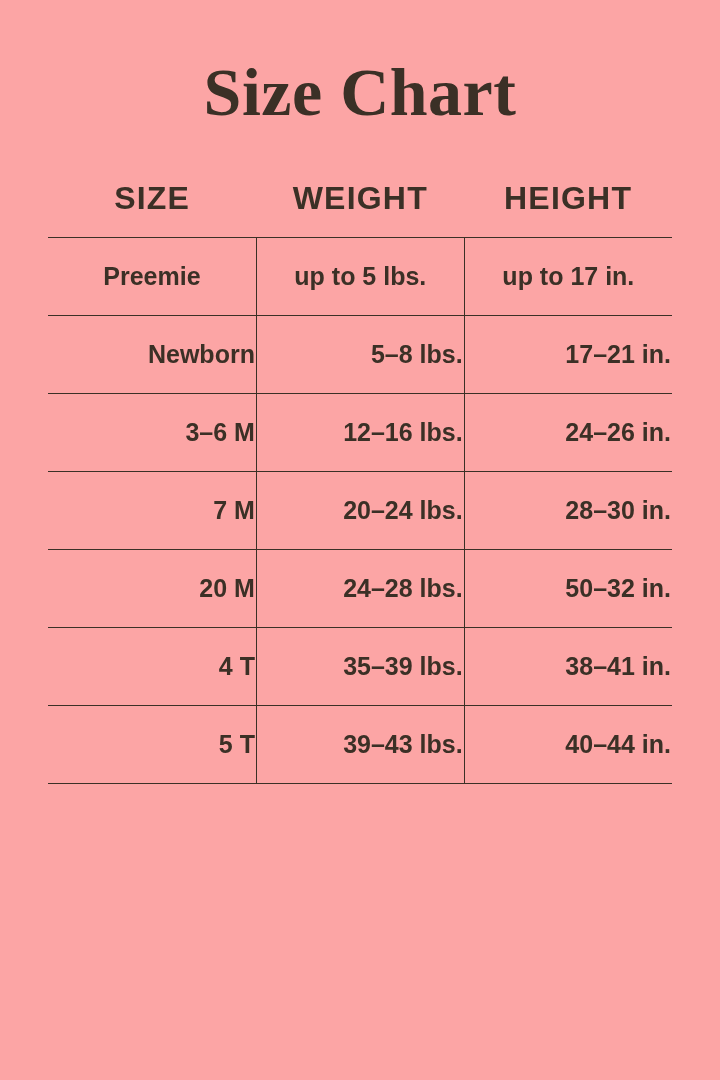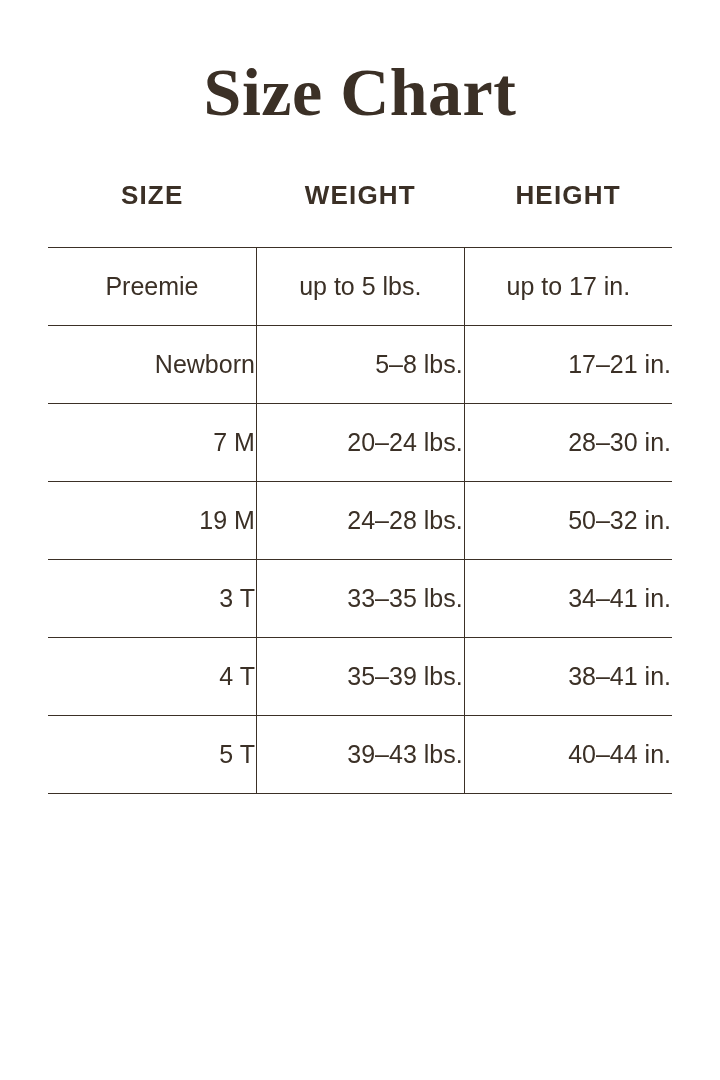--- a/index.html
+++ b/index.html
@@ -12,21 +12,21 @@
     background: #f2ebe1;
     font-family: "Liberation Sans", sans-serif;
     color: #3a2f22;
     overflow: hidden;
   }
   .page {
     position: relative;
     width: 720px;
     height: 1080px;
     box-sizing: border-box;
-    background: #ffffff;
+    background: #fca5a5;
   }
   .title {
     text-align: center;
     font-family: "Liberation Serif", serif;
     font-weight: bold;
     font-size: 68px;
     letter-spacing: 0.5px;
     color: #3b3026;
     margin: 0;
     padding-top: 58px;
@@ -38,30 +38,30 @@
     width: 624px;
   }
   table.size-table {
     width: 100%;
     border-collapse: collapse;
     table-layout: fixed;
   }
   table.size-table th {
     font-family: "Liberation Sans", sans-serif;
     font-weight: bold;
-    font-size: 26px;
+    font-size: 32px;
     letter-spacing: 1.2px;
     color: #3b3026;
     text-align: center;
-    padding: 6px 0 36px 0;
+    padding: 6px 0 20px 0;
     border: none;
   }
   table.size-table td {
     font-family: "Liberation Sans", sans-serif;
-    font-weight: normal;
+    font-weight: bold;
     font-size: 25px;
     color: #3b3026;
     text-align: center;
     height: 75px;
     vertical-align: middle;
     border-top: 1.6px solid #3b3026;
     border-bottom: 1.6px solid #3b3026;
   }
   table.size-table tbody tr td:nth-child(1) {
     border-right: 1.6px solid #3b3026;
@@ -102,33 +102,33 @@
           <td>Preemie</td>
           <td>up to 5 lbs.</td>
           <td>up to 17 in.</td>
         </tr>
         <tr>
           <td>Newborn</td>
           <td>5–8 lbs.</td>
           <td>17–21 in.</td>
         </tr>
         <tr>
+          <td>3–6 M</td>
+          <td>12–16 lbs.</td>
+          <td>24–26 in.</td>
+        </tr>
+        <tr>
           <td>7 M</td>
           <td>20–24 lbs.</td>
           <td>28–30 in.</td>
         </tr>
         <tr>
-          <td>19 M</td>
+          <td>20 M</td>
           <td>24–28 lbs.</td>
           <td>50–32 in.</td>
-        </tr>
-        <tr>
-          <td>3 T</td>
-          <td>33–35 lbs.</td>
-          <td>34–41 in.</td>
         </tr>
         <tr>
           <td>4 T</td>
           <td>35–39 lbs.</td>
           <td>38–41 in.</td>
         </tr>
         <tr>
           <td>5 T</td>
           <td>39–43 lbs.</td>
           <td>40–44 in.</td>

